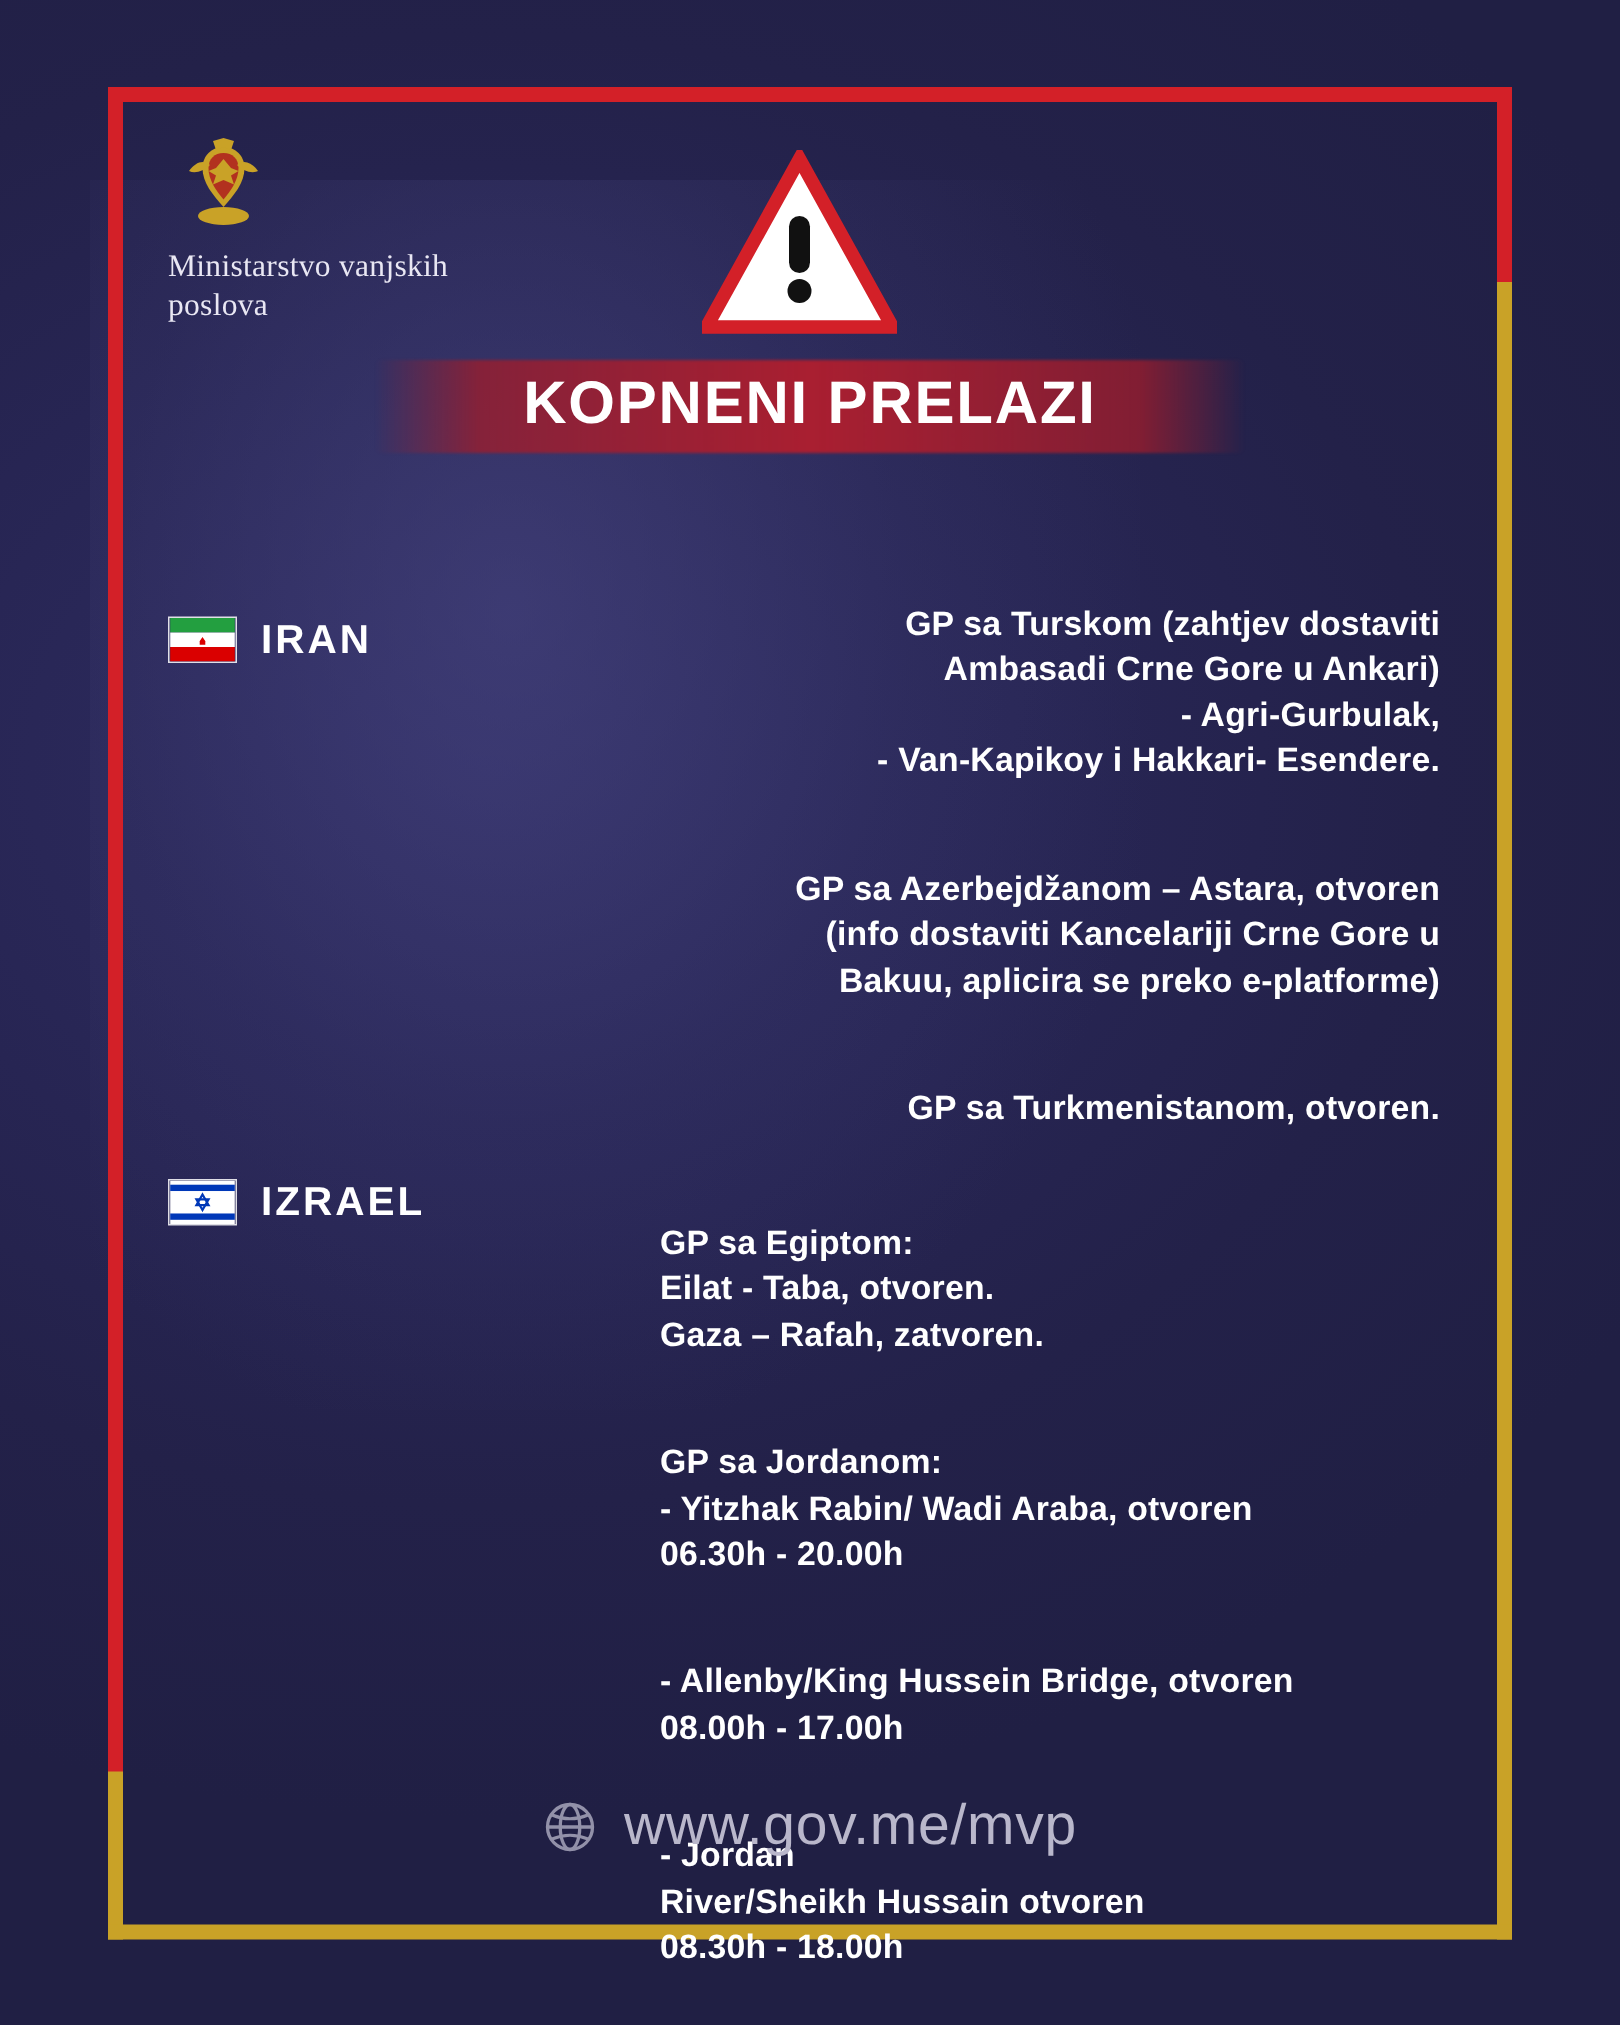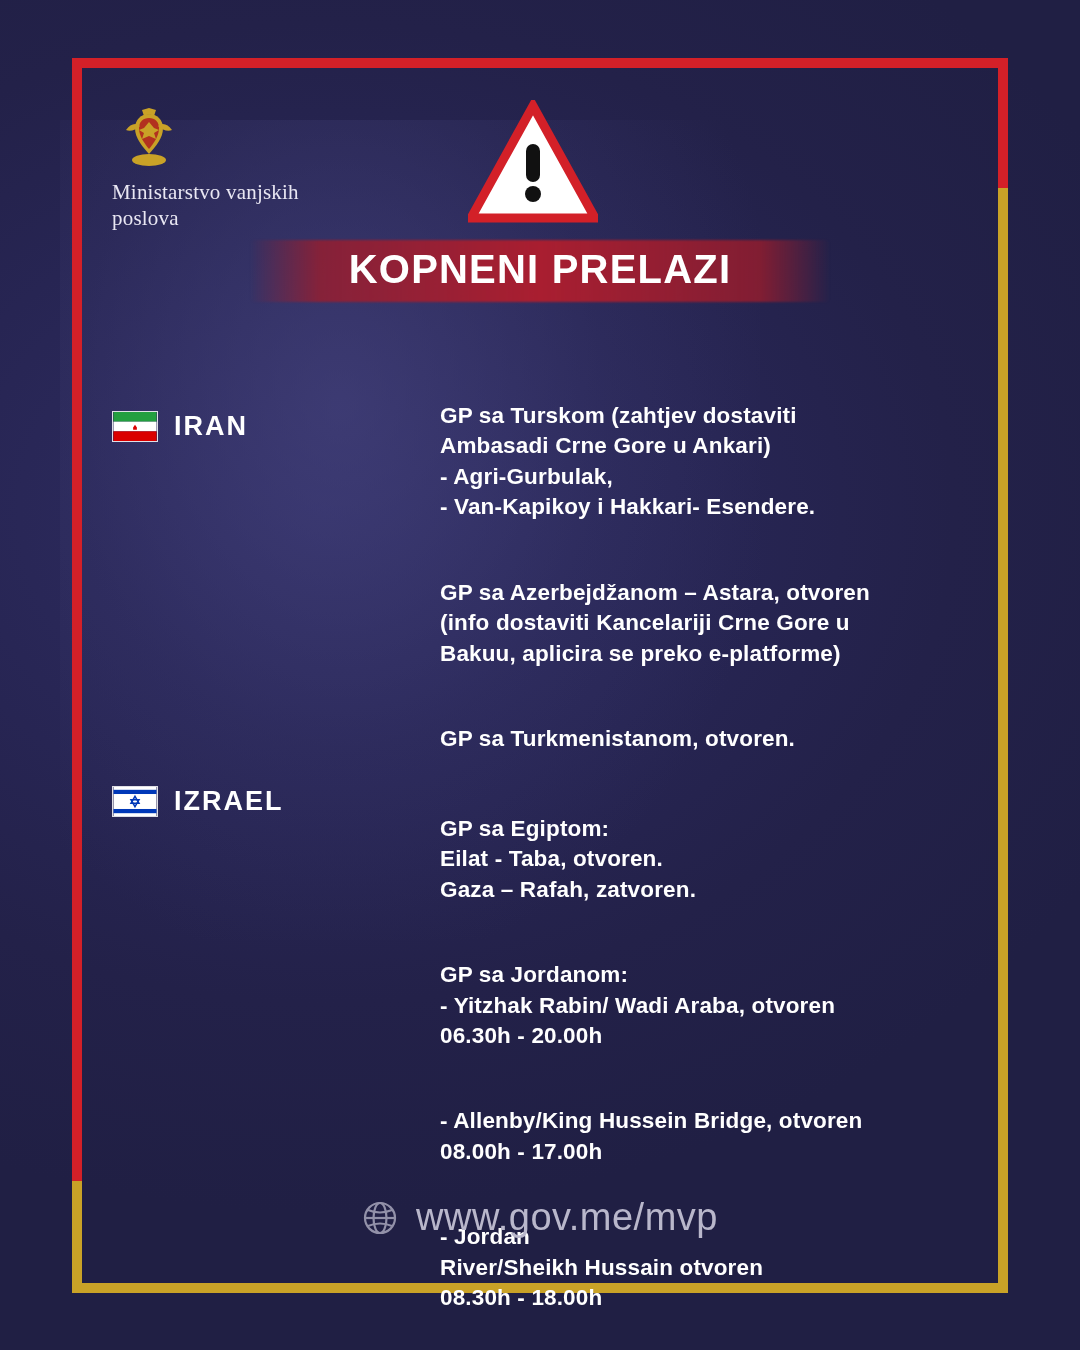--- a/index.html
+++ b/index.html
@@ -27,21 +27,21 @@
   .frame { position:absolute; left:72px; top:58px; width:936px; height:1235px; }
   .frame .bar { position:absolute; }
   .bar-top    { left:0;   top:0;    width:936px; height:10px; background:#d32028; }
   .bar-left   { left:0;   top:0;    width:10px;  height:1130px; background:#d32028; }
   .bar-right  { right:0;  top:130px;width:10px;  height:1105px; background:#c9a227; }
   .bar-bottom { left:0;   bottom:0; width:936px; height:10px; background:#c9a227; }
   .bar-left-gold { left:0; bottom:0; width:10px; height:112px; background:#c9a227; }
   .bar-right-red { right:0; top:0; width:10px; height:132px; background:#d32028; }
 
   
-  .ministry { position:absolute; left:112px; top:108px; width:230px; text-align:left; }
+  .ministry { position:absolute; left:112px; top:92px; width:230px; text-align:left; }
   .crest { width:58px; height:62px; margin-left:8px; }
   .ministry-name {
     margin-top:6px;
     font-family:"Liberation Serif", serif;
     font-size:21px; line-height:1.22;
     color:#e9e7f3; letter-spacing:0.2px;
   }
 
   
   .warning { position:absolute; left:468px; top:100px; width:130px; height:125px; }
@@ -122,21 +122,21 @@
   <div class="country" style="left:112px; top:375px;margin-top:36px;">
     <svg class="flag" viewBox="0 0 46 31">
       <rect x="0" y="0" width="46" height="10.34" fill="#239f40"></rect>
       <rect x="0" y="10.34" width="46" height="10.33" fill="#ffffff"></rect>
       <rect x="0" y="20.67" width="46" height="10.33" fill="#da0000"></rect>
       <path d="M23 13.5 l2.2 3.3 h-4.4 Z M21 16.8 h4 v2.2 h-4 Z" fill="#da0000"></path>
     </svg>
     <span class="country-label">IRAN</span>
   </div>
 
-  <div class="body-text" style="left:440px; top:370px; width:520px;">
+  <div class="body-text" style="left:440px; top:370px; width:520px;text-align:right;">
     <div class="para">GP sa Turskom (zahtjev dostaviti
 Ambasadi Crne Gore u Ankari)
 - Agri-Gurbulak,
 - Van-Kapikoy i Hakkari- Esendere.</div>
     <div class="para">GP sa Azerbejdžanom – Astara, otvoren
 (info dostaviti Kancelariji Crne Gore u
 Bakuu, aplicira se preko e-platforme)</div>
     <div class="para">GP sa Turkmenistanom, otvoren.</div>
   </div>
 

